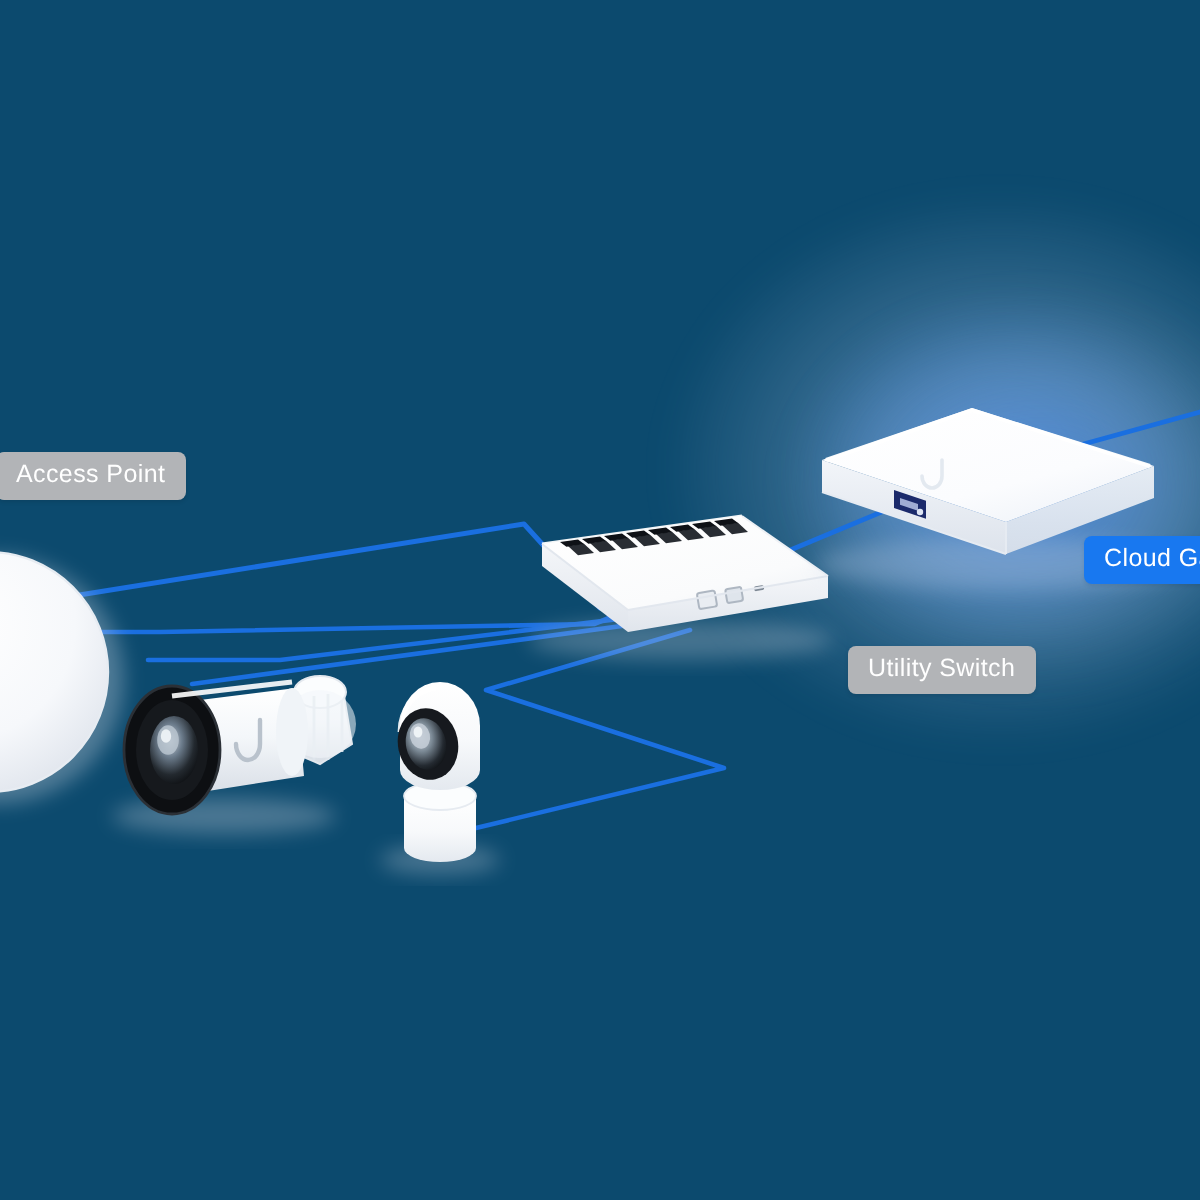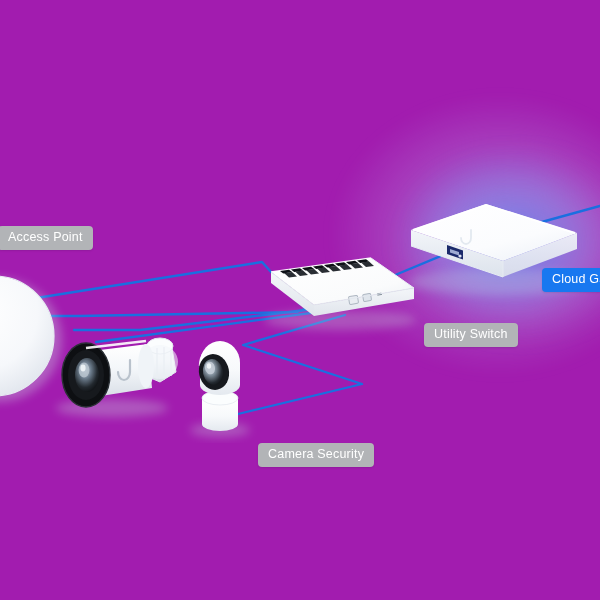--- a/index.html
+++ b/index.html
@@ -2,21 +2,21 @@
 <html><head>
 <meta charset="utf-8">
 <style>
   html,body{margin:0;padding:0;}
   body{
     width:600px;height:600px;overflow:hidden;
     background:#ffffff;
     font-family:"Liberation Sans", sans-serif;
     position:relative;
   }
-  #stage{position:absolute;inset:0;width:600px;height:600px;overflow:hidden;background:#a21caf;}
+  #stage{position:absolute;inset:0;width:600px;height:600px;overflow:hidden;background:#0c4a6e;}
 
   
   .glow{
     position:absolute;border-radius:50%;pointer-events:none;
   }
   #glow-main{
     left:330px;top:95px;width:340px;height:280px;
     background:radial-gradient(closest-side, rgba(110,165,250,.62) 0%, rgba(140,185,252,.40) 38%, rgba(190,215,253,.18) 64%, rgba(255,255,255,0) 100%);
     filter:blur(8px);
   }
@@ -249,17 +249,16 @@
       </g>
       <path d="M 411,246 L 503,277" stroke="#e6ebf2" stroke-width="1" fill="none"></path>
       <path d="M 503,261 L 503,277" stroke="#e6ebf2" stroke-width="1" fill="none"></path>
     </g>
   </svg>
 
   <div class="label gray" id="label-access-point">Access Point</div>
 
   <div class="label gray" id="label-utility-switch">Utility Switch</div>
 
-  <div class="label gray" id="label-camera-security">Camera Security</div>
 
   <div class="label blue" id="label-cloud-gateway">Cloud Ga</div>
 
 </div>
 
 </body></html>

